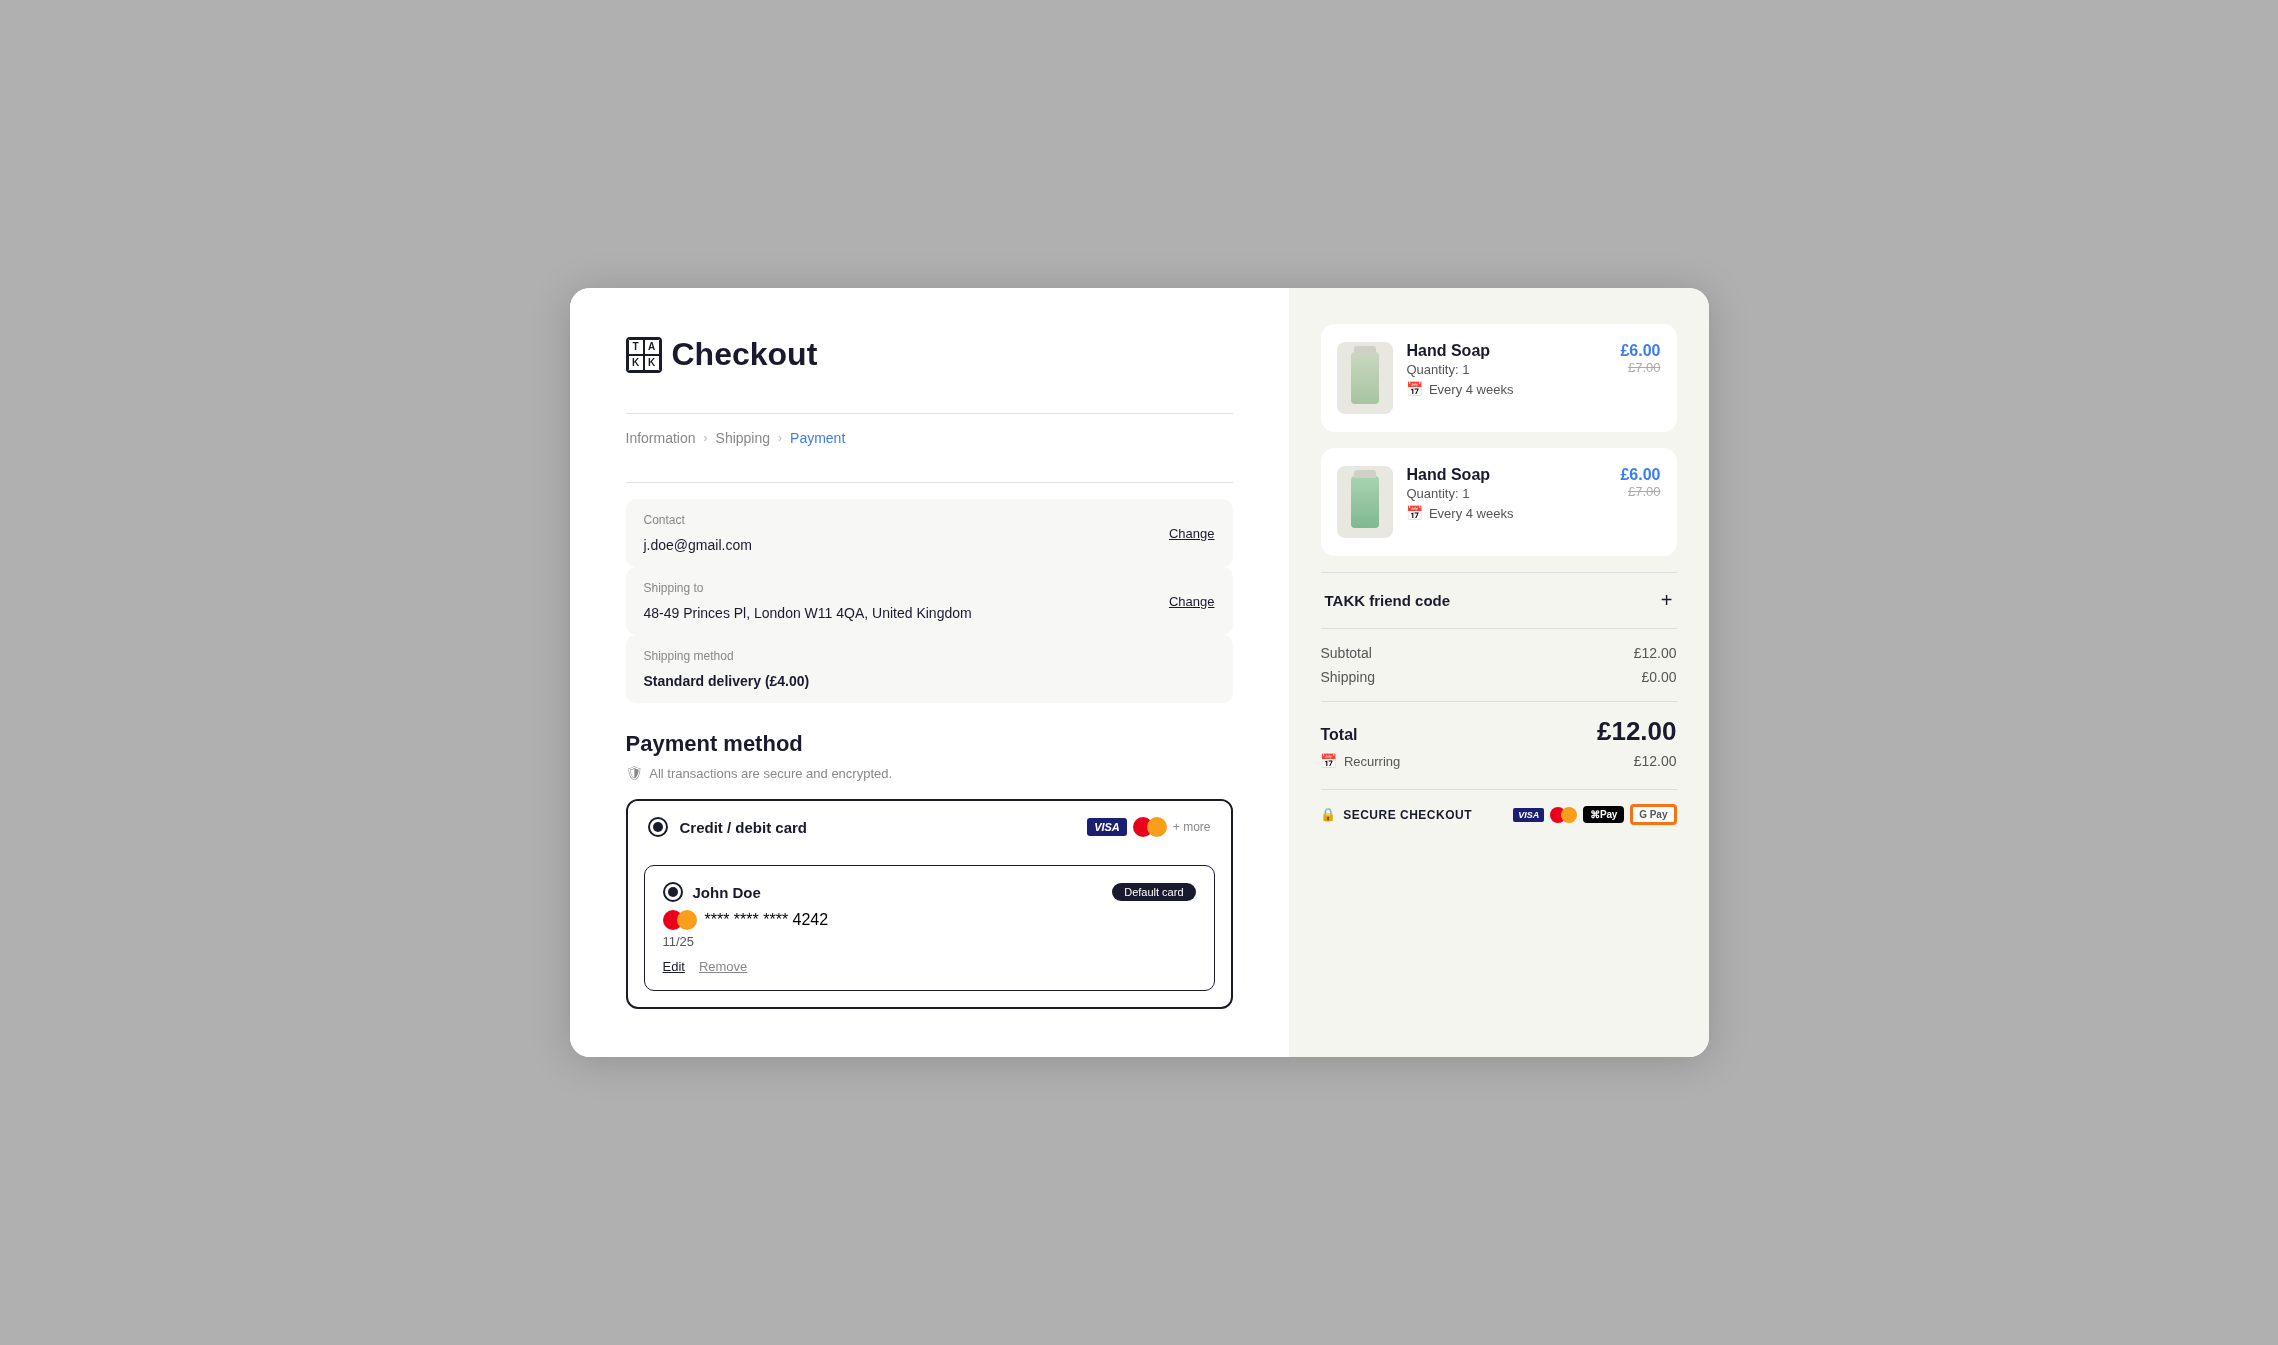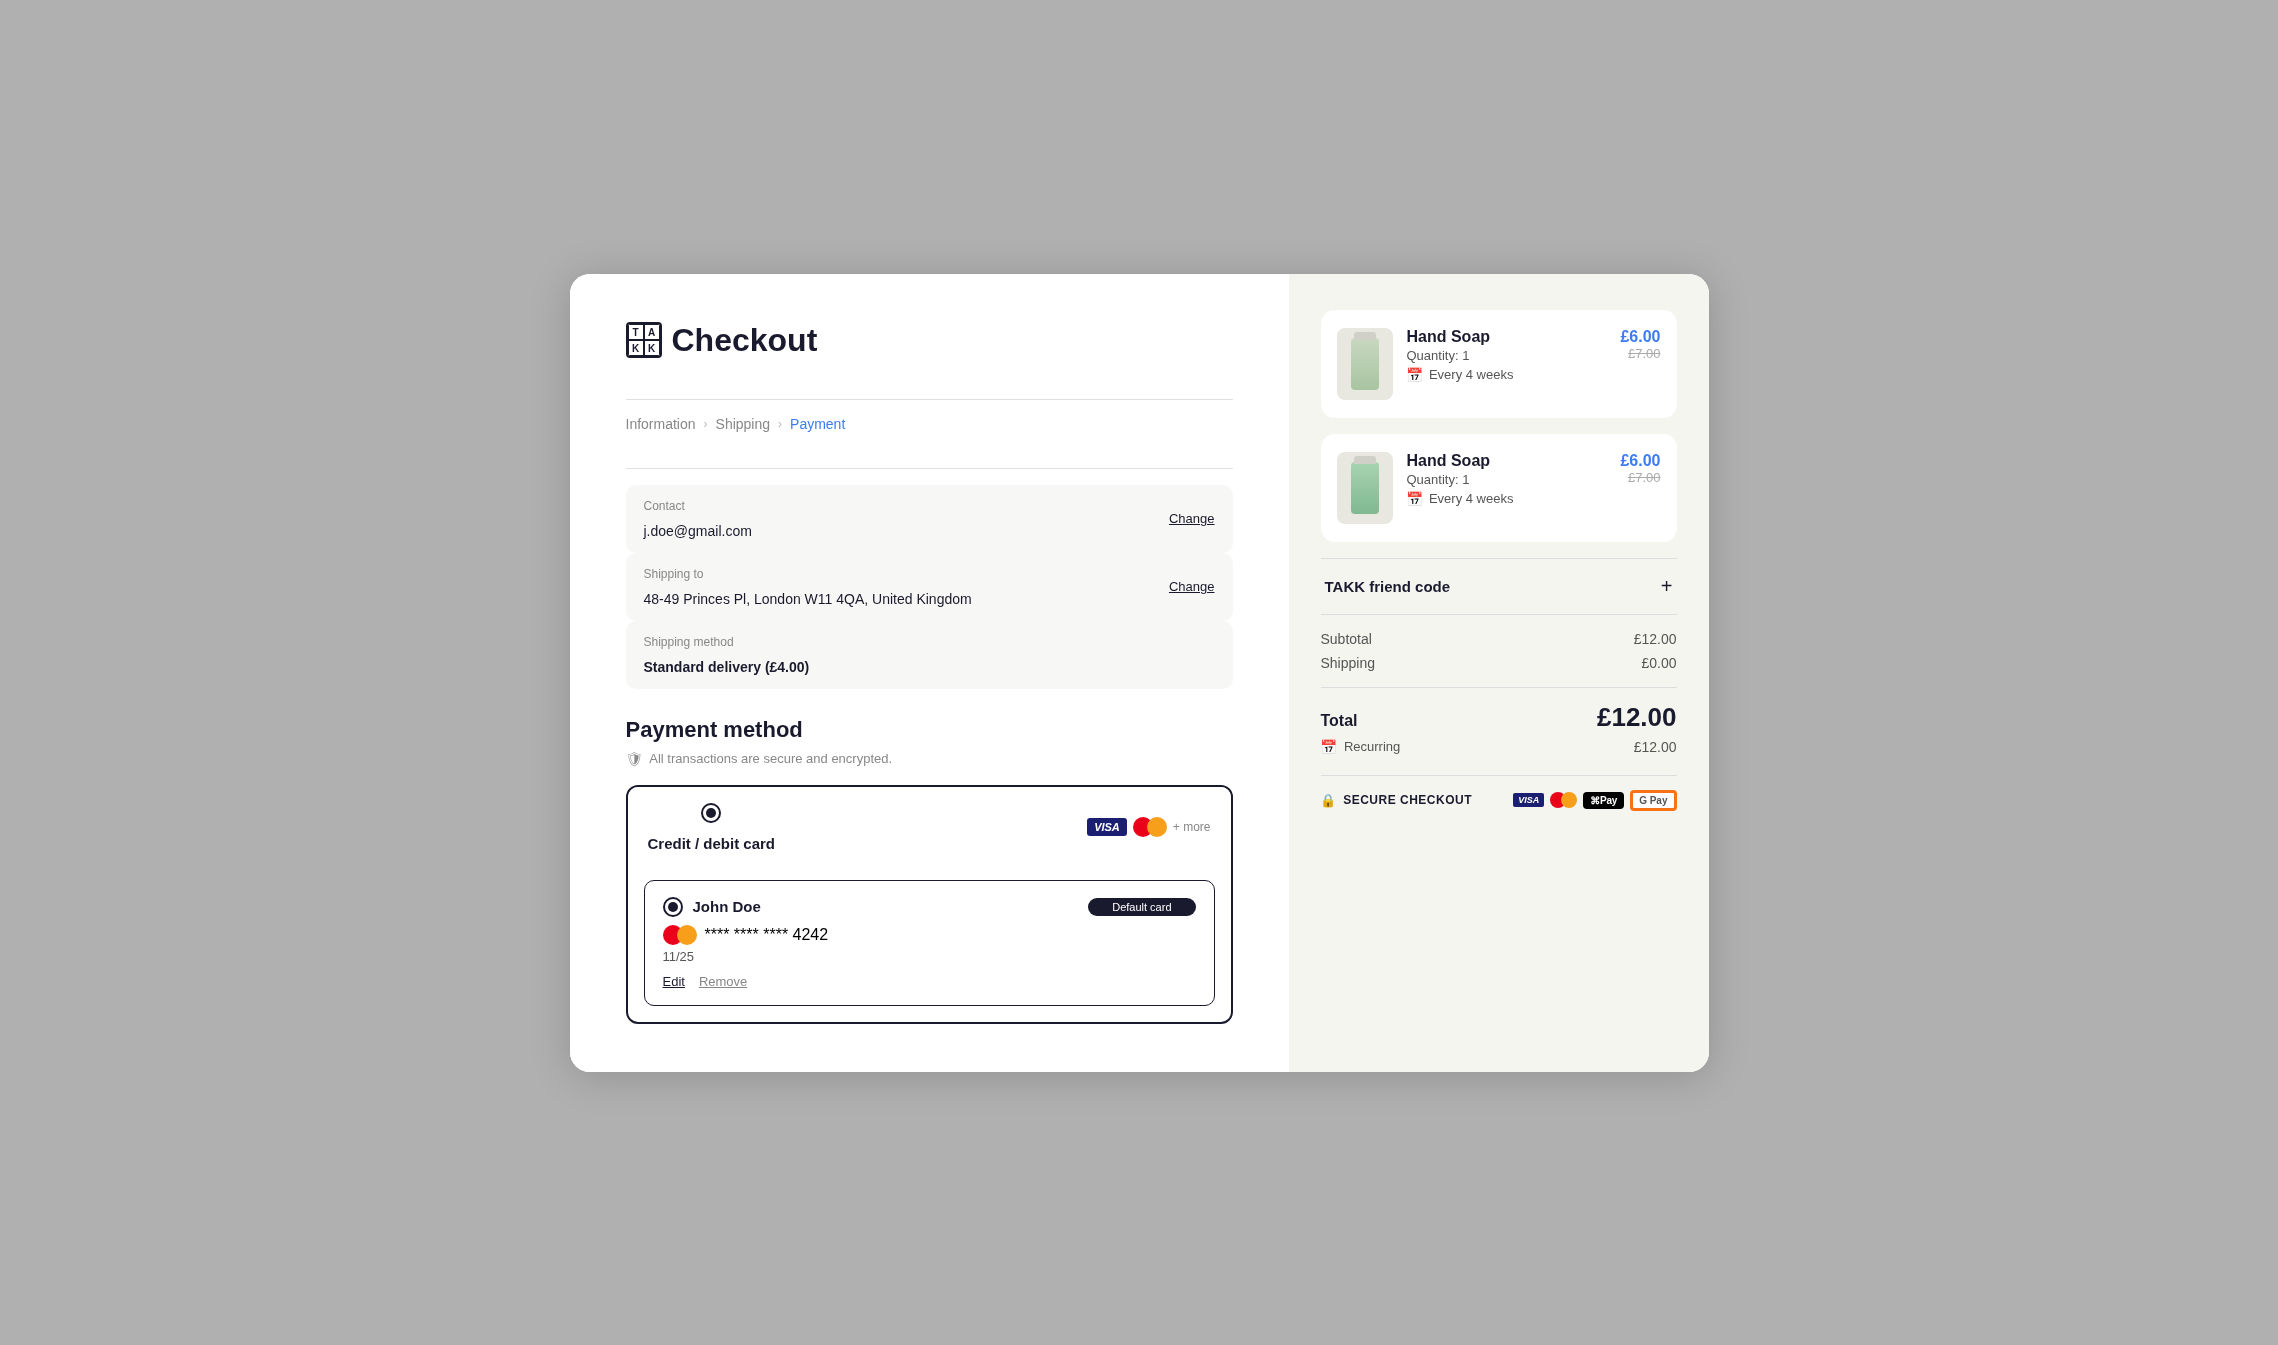--- a/index.html
+++ b/index.html
@@ -148,21 +148,20 @@
       display: flex;
       align-items: center;
       justify-content: space-between;
       padding: 16px 20px;
       background: #fff;
     }
     .payment-option-left {
       display: flex;
       align-items: center;
       gap: 12px;
-      flex-direction: column;
     }
     .radio-outer {
       width: 20px;
       height: 20px;
       border-radius: 50%;
       border: 2px solid #1a1a2e;
       display: flex;
       align-items: center;
       justify-content: center;
     }
@@ -230,21 +229,21 @@
     }
     .card-owner {
       font-size: 15px;
       font-weight: 600;
       color: #1a1a2e;
     }
     .default-badge {
       background: #1a1a2e;
       color: #fff;
       font-size: 11px;
-      padding: 3px 24px;
+      padding: 3px 12px;
       border-radius: 20px;
       font-weight: 500;
     }
     .card-number-row {
       display: flex;
       align-items: center;
       gap: 8px;
       margin-bottom: 4px;
     }
     .card-expiry {

